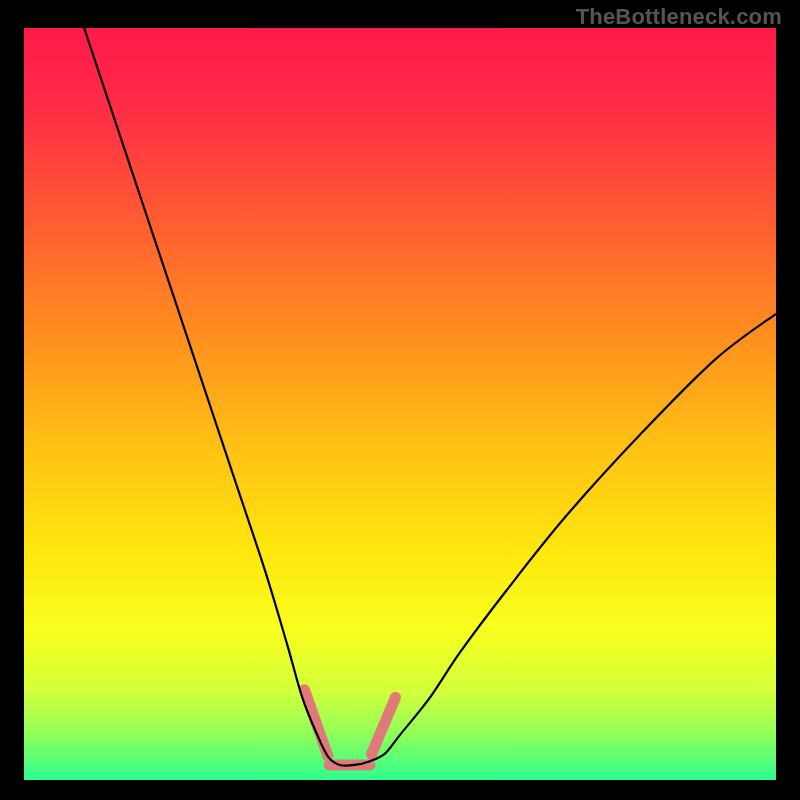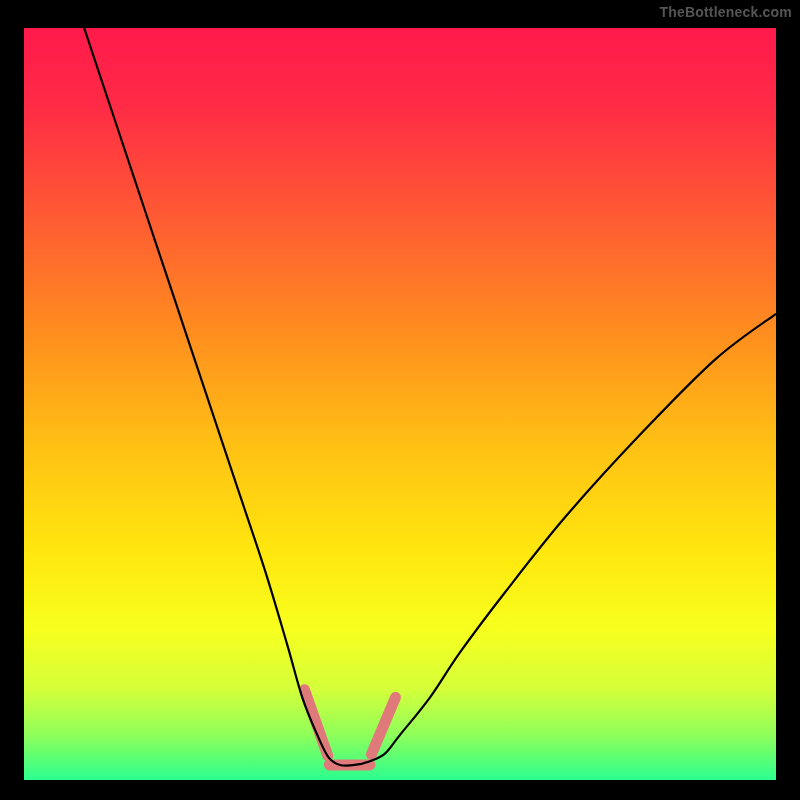--- a/index.html
+++ b/index.html
@@ -13,23 +13,23 @@
   }
   .frame {
     position: relative;
     width: 800px;
     height: 800px;
     background: #000;
   }
   .watermark {
     position: absolute;
     top: 4px;
-    right: 8px;
+    right: 18px;
     color: #555;
-    font-size: 14px;
+    font-size: 22px;
     font-weight: 600;
     letter-spacing: 0.2px;
     z-index: 10;
     text-align: right;
   }
   .plot-wrap {
     position: absolute;
     left: 24px;
     top: 28px;
     width: 752px;

